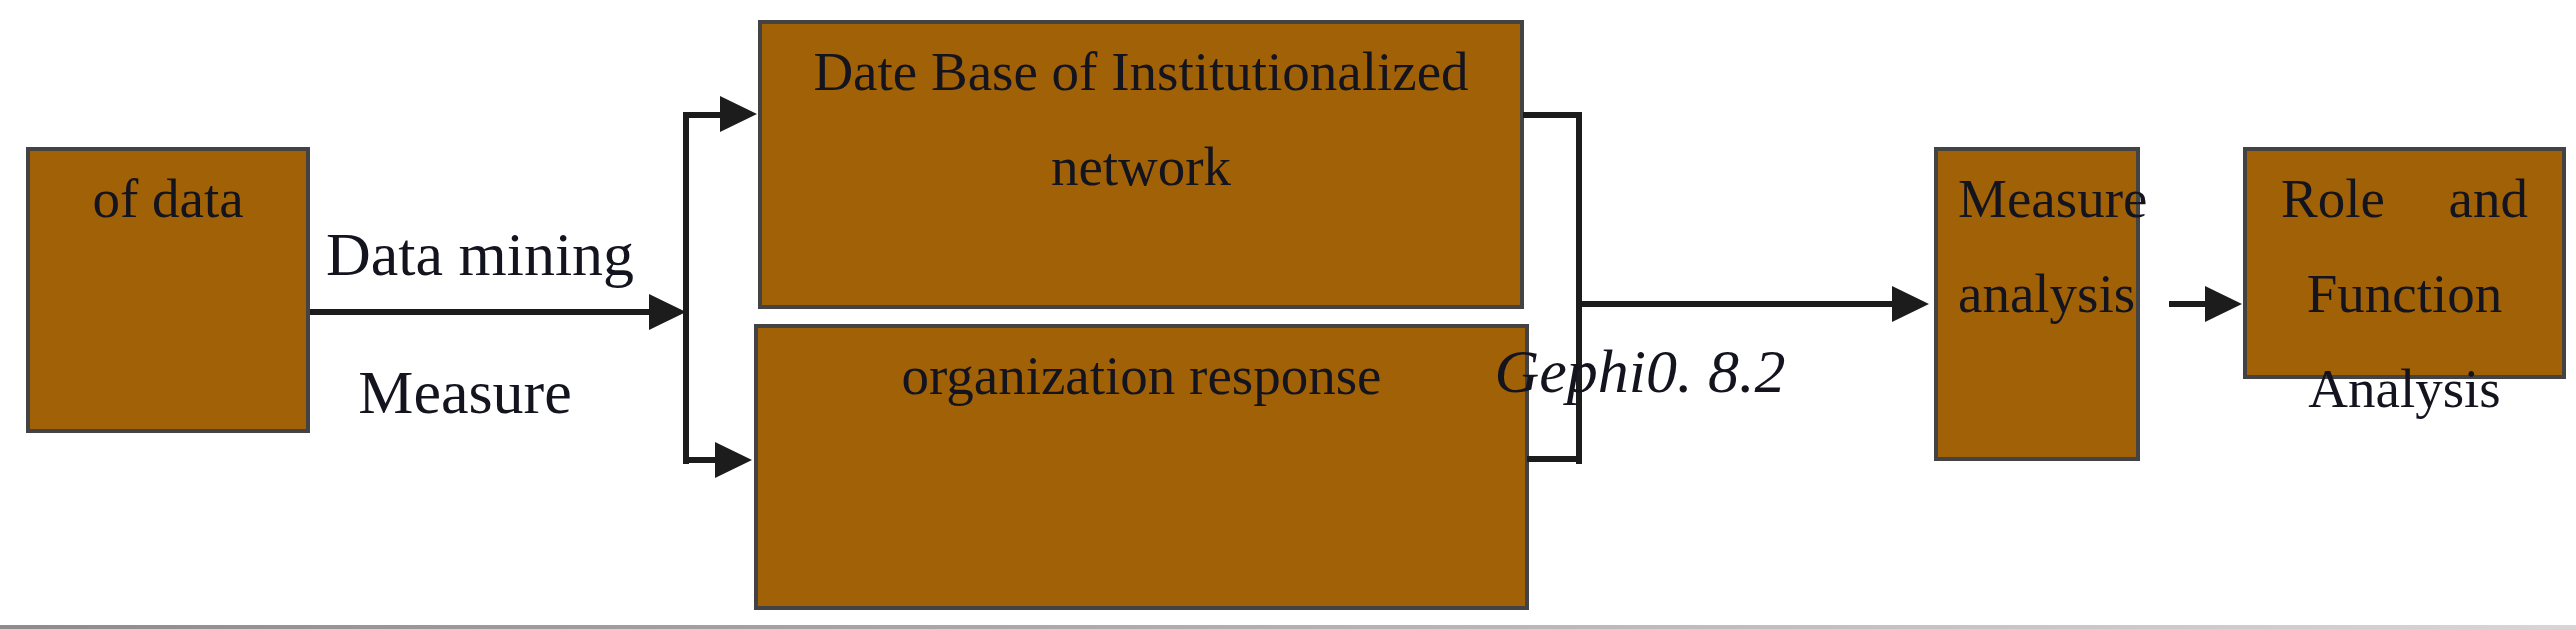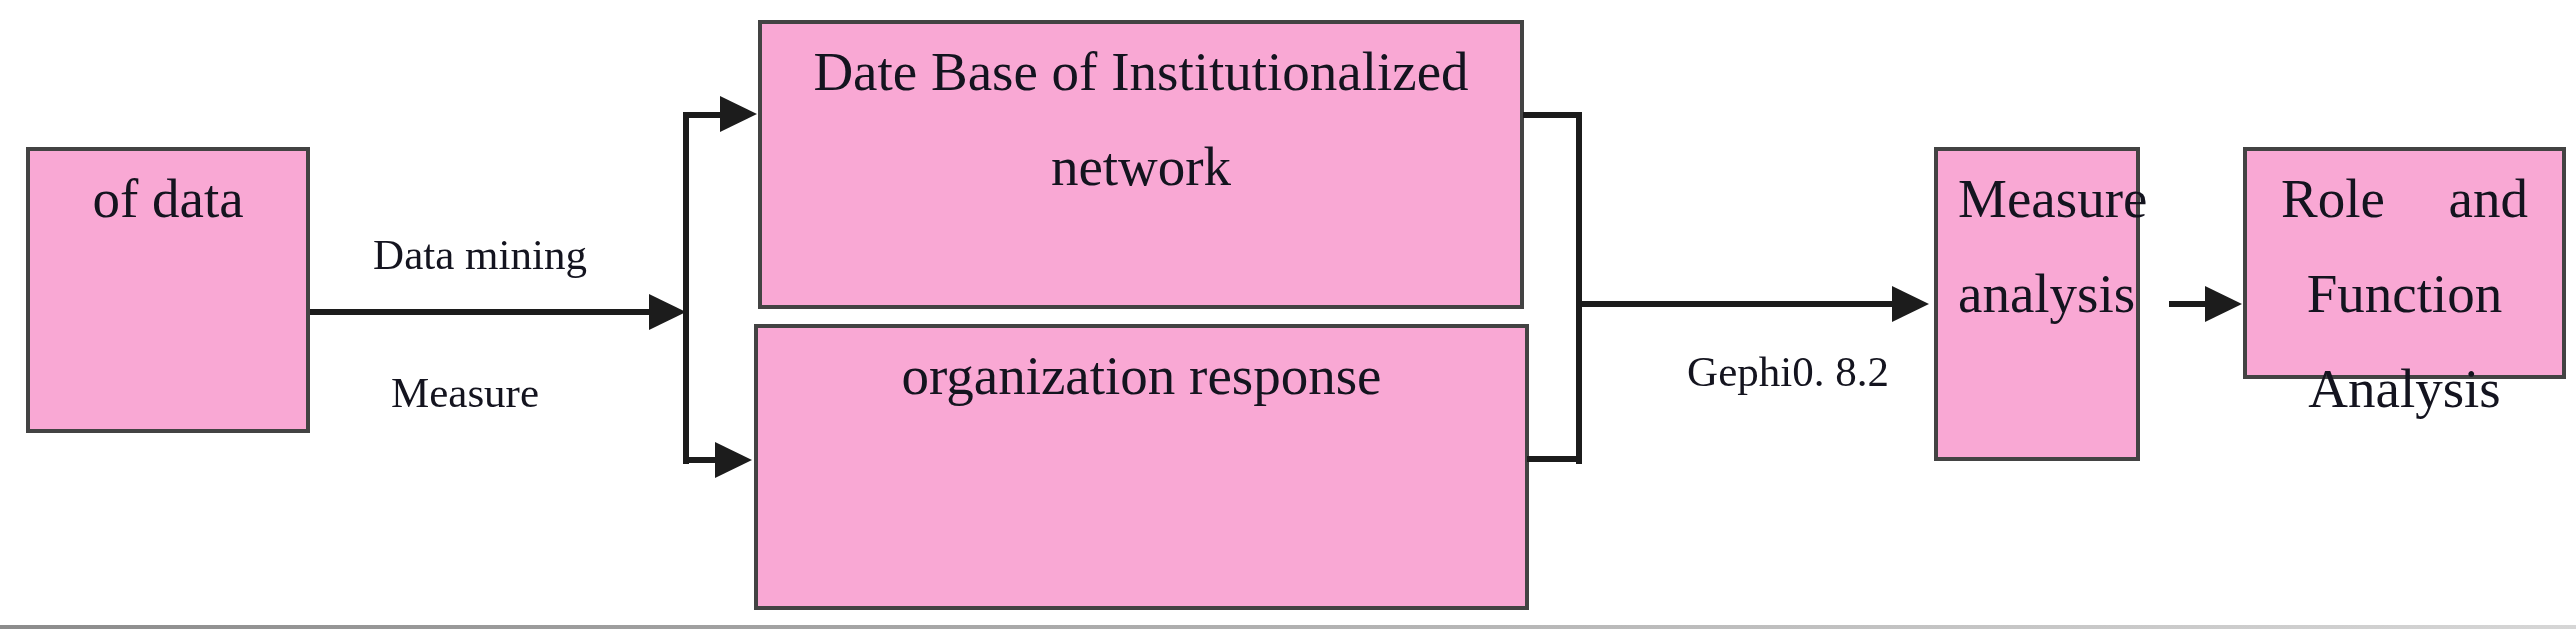--- a/index.html
+++ b/index.html
@@ -14,21 +14,21 @@
     width:2576px;height:629px;
     background:var(--bg);
     font-family:"Liberation Serif","DejaVu Serif",serif;
     color:var(--text);
     overflow:hidden;
   }
   .box{
     position:absolute;
     box-sizing:border-box;
     border:4px solid var(--border);
-    background:#f9a8d4;
+    background:#a16207;
     font-size:55px;
     line-height:95px;
     text-align:center;
     white-space:nowrap;
   }
   #box-five      {left:26px;  top:147px; width:284px; height:286px;}
   #box-inst      {left:758px; top:20px;  width:766px; height:289px;}
   #box-actual    {left:754px; top:324px; width:775px; height:286px;}
   #box-measure   {left:1934px;top:147px; width:206px; height:314px; text-align:left; padding-left:20px;}
   #box-role      {left:2243px;top:147px; width:323px; height:232px;}
@@ -37,27 +37,27 @@
   .vline{position:absolute;width:5.6px;background:var(--arrow);}
   .head-right{
     position:absolute;width:0;height:0;
     border-top:18.5px solid transparent;
     border-bottom:18.5px solid transparent;
     border-left:37px solid var(--arrow);
   }
   .edge-label{
     position:absolute;
     transform:translate(-50%,-50%);
-    font-size:43px;
+    font-size:62px;
     white-space:nowrap;
   }
   #lbl-mining {left:480px; top:254px;}
   #lbl-mongo  {left:465px; top:392px;}
   #lbl-ucinet {left:1719px;top:230px;}
-  #lbl-gephi  {left:1788px;top:371px;}
+  #lbl-gephi  {left:1640px;top:371px;font-style:italic;}
 
   
   #a1-line{left:310px;top:309px;width:341px;}
   #a1-head{left:649px;top:294px;}
   
   #branch-vline{left:683px;top:112px;height:352px;}
   #branch-top-line{left:685px;top:112px;width:36px;}
   #branch-top-head{left:720px;top:96px;}
   #branch-bot-line{left:685px;top:457px;width:32px;}
   #branch-bot-head{left:715px;top:442px;}

